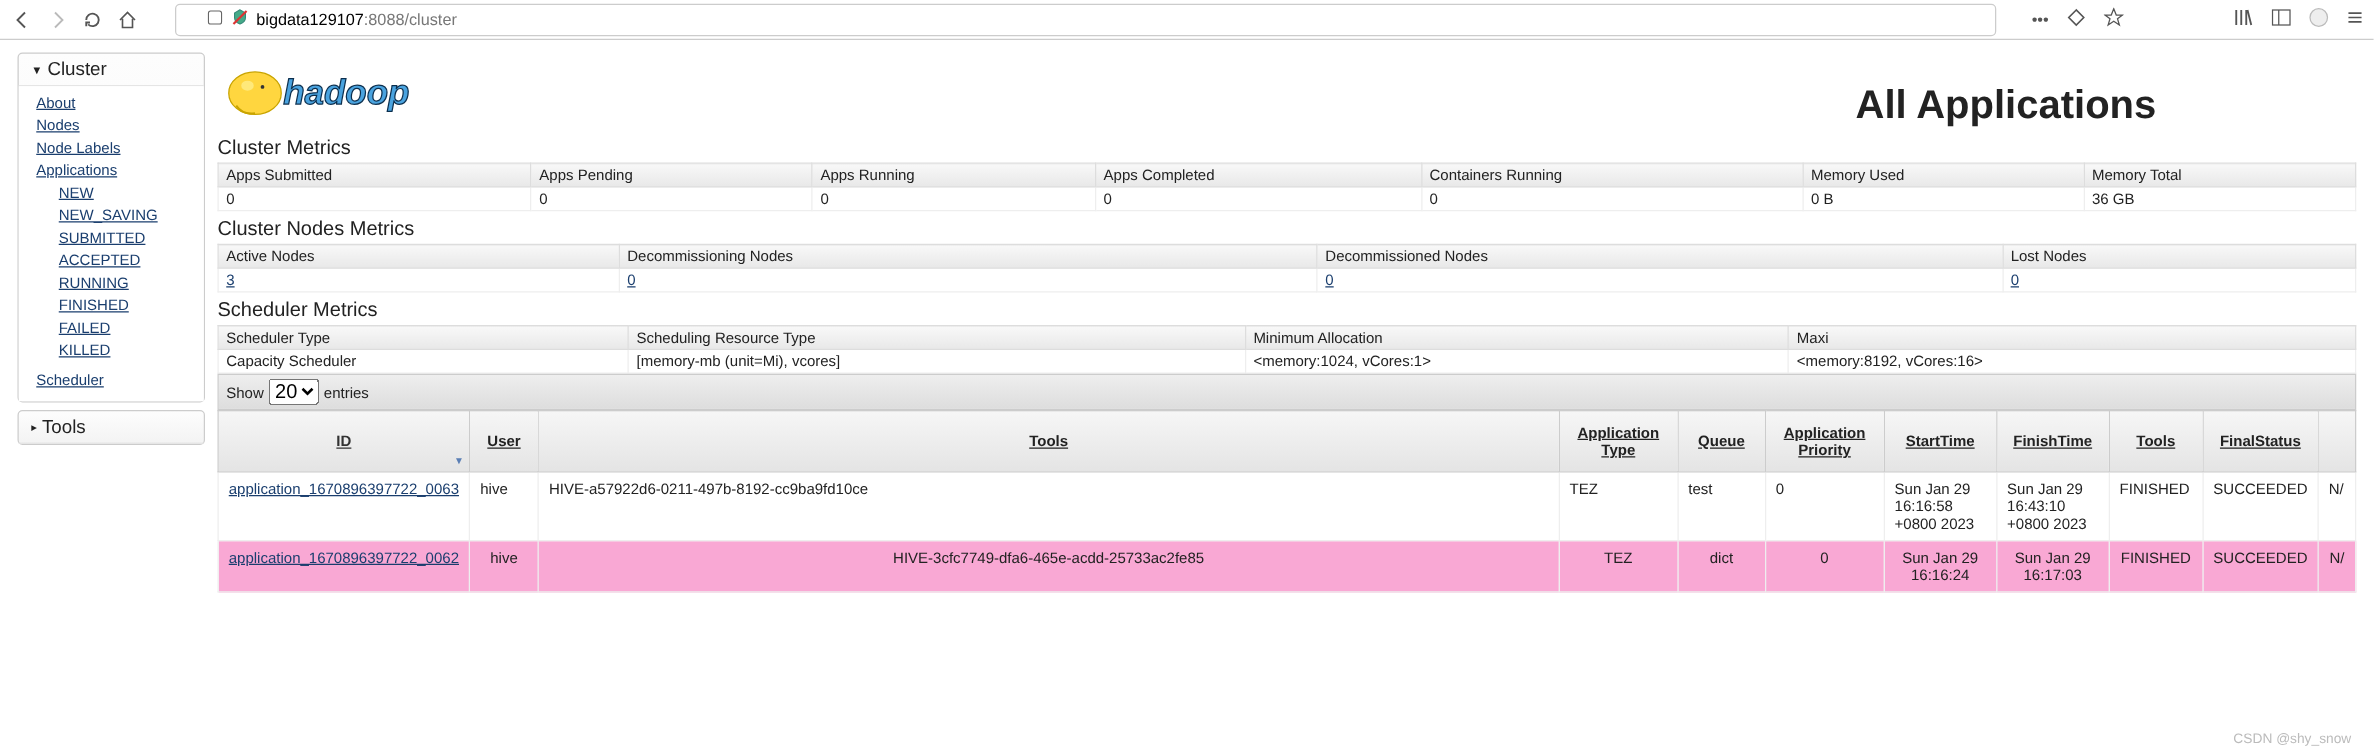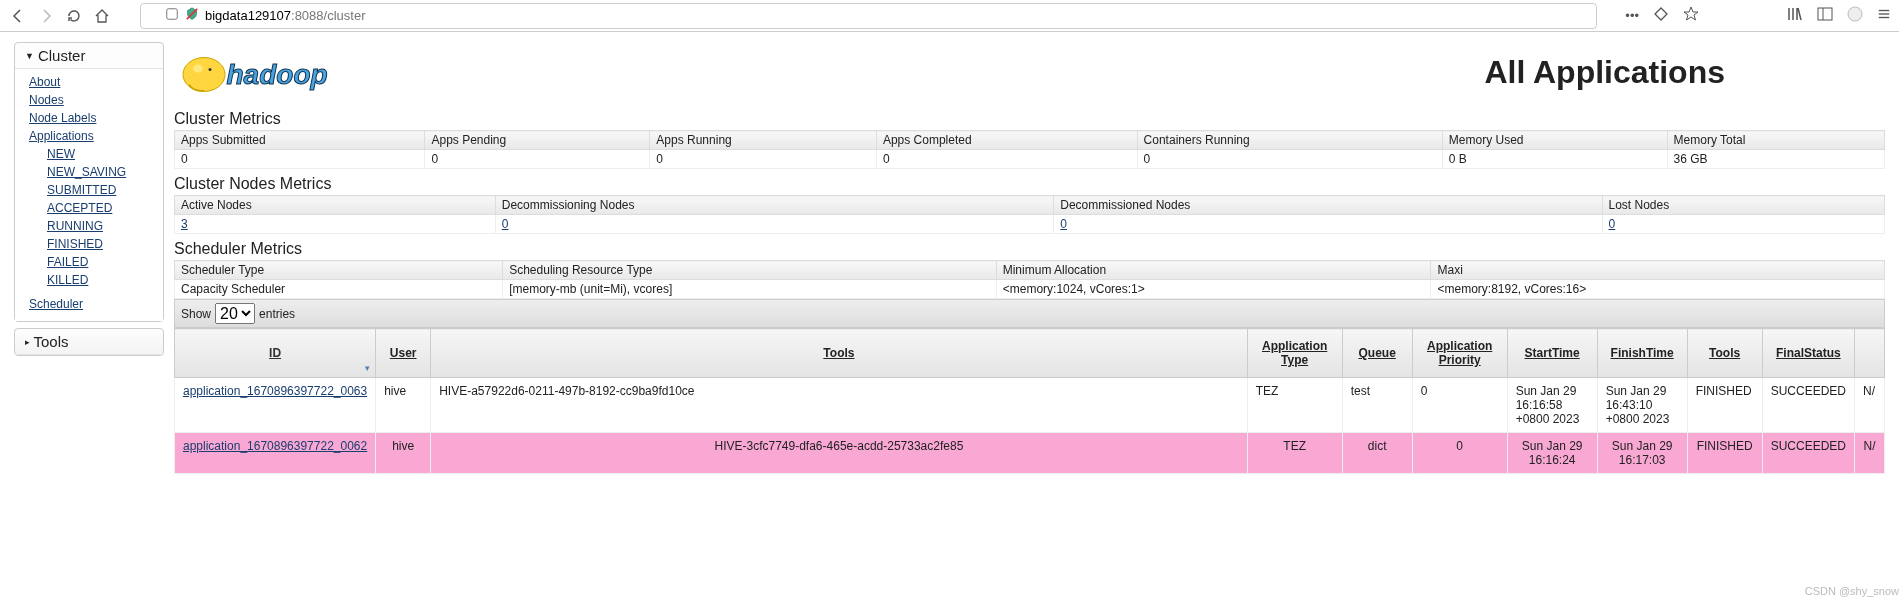--- a/index.html
+++ b/index.html
@@ -14,39 +14,39 @@
 .right-icons { display: flex; gap: 14px; align-items: center; color: #555; }
 .content { display: flex; padding: 10px 14px; gap: 10px; align-items: flex-start; }
 .sidebar { width: 150px; flex-shrink: 0; }
 .side-panel { border: 1px solid #ccc; border-radius: 4px; margin-bottom: 6px; background: linear-gradient(#fdfdfd,#f3f3f3); }
 .side-head { padding: 4px 10px; font-size: 15px; border-bottom: 1px solid #e5e5e5; display:flex; align-items:center; gap:4px; }
 .side-head .caret { font-size: 9px; }
 .side-body { padding: 4px 8px 8px 14px; background:#fff; }
 .side-body a { display: block; color: #1a3e6e; text-decoration: underline; font-size: 12px; line-height: 1.5; }
 .sub-links { padding-left: 18px; }
 .main { flex: 1; position: relative; }
-.header-row { display:flex; align-items:center; justify-content:space-between; margin-bottom: 8px; }
+.header-row { display:flex; align-items:flex-end; justify-content:space-between; margin-bottom: 8px; }
 .logo { display:flex; align-items:center; }
 .logo svg { width: 250px; height: 60px; }
 h1.page-title { font-size: 32px; font-weight: bold; margin-right: 160px; }
 .section-head { font-size: 16px; margin: 6px 0 2px 0; font-weight: normal; }
 table.metrics { width: 100%; border-collapse: collapse; font-size: 12px; }
 table.metrics th { background: linear-gradient(#f8f8f8,#e8e8e8); border: 1px solid #ddd; font-weight: normal; padding: 2px 6px; text-align: left; }
 table.metrics td { border: 1px solid #eee; padding: 2px 6px; }
 .link-val { text-decoration: underline; color: #1a3e6e; }
 .dt-toolbar { background: linear-gradient(#eee,#ddd); padding: 3px 6px; border: 1px solid #ccc; font-size: 12px; display:flex; align-items:center; gap:4px; }
 .dt-toolbar select { font-size: 16px; }
 table.apps { width: 100%; border-collapse: collapse; font-size: 12px; table-layout: auto; }
 table.apps thead th { background: linear-gradient(#f6f6f6,#e4e4e4); border: 1px solid #ccc; padding: 10px 8px; font-weight: bold; text-align: center; position: relative; text-decoration: underline; }
 table.apps thead th.sorted { color:#333; }
 table.apps thead th .sort-ind { position:absolute; right:4px; bottom:4px; font-size:8px; color:#5b7fb5; }
 table.apps tbody td { border: 1px solid #eee; padding: 6px 8px; vertical-align: top; }
 table.apps tbody tr.even { background: #f9a8d4; text-align: center; }
 table.apps a { color: #1a3e6e; text-decoration: underline; }
-.watermark { position: fixed; right: 0; bottom: 2px; font-size: 11px; color: #bbb; }
+.watermark { position: fixed; right: 18px; bottom: 2px; font-size: 11px; color: #bbb; }
 </style>
 </head>
 <body>
 
 <div class="browser-bar">
   <div class="nav-btn">
     <svg width="16" height="16" viewBox="0 0 16 16">
         <path d="M10 2 L4 8 L10 14" stroke="#555" stroke-width="1.5" fill="none"></path>
       </svg>
   </div>

